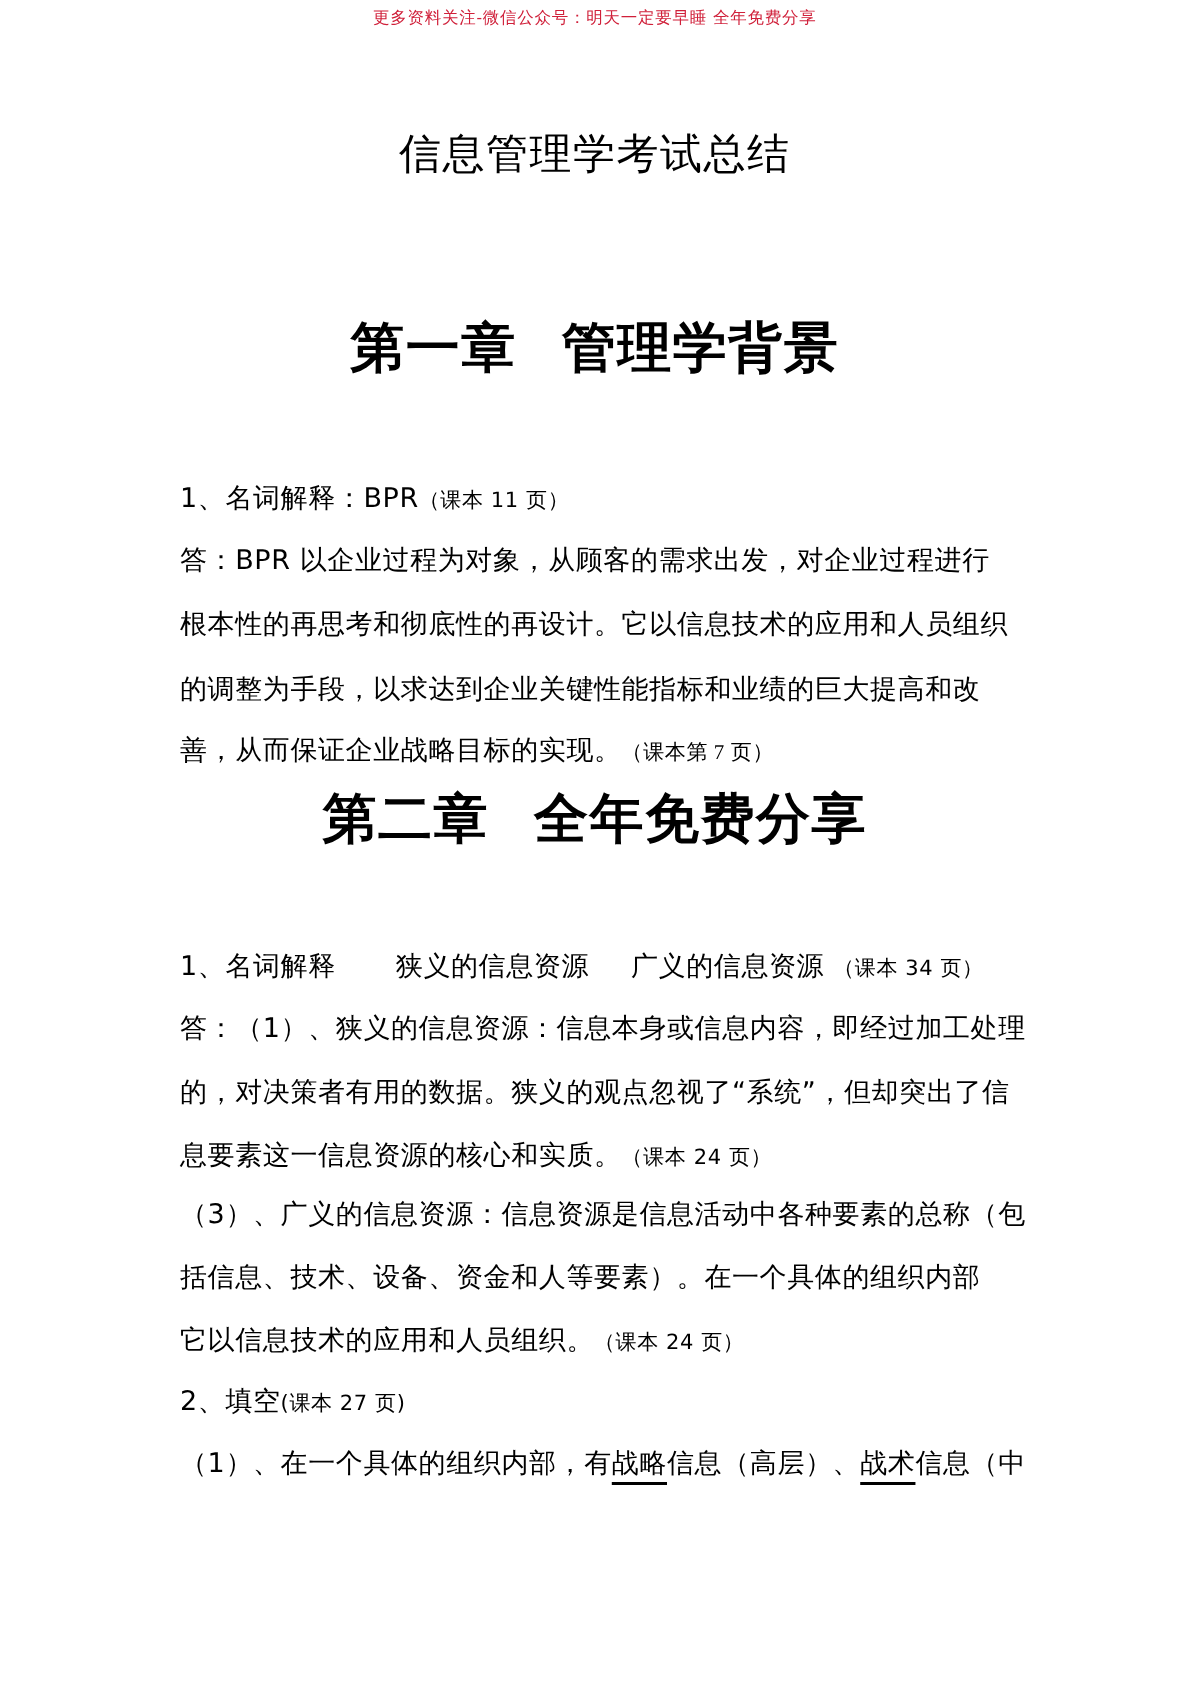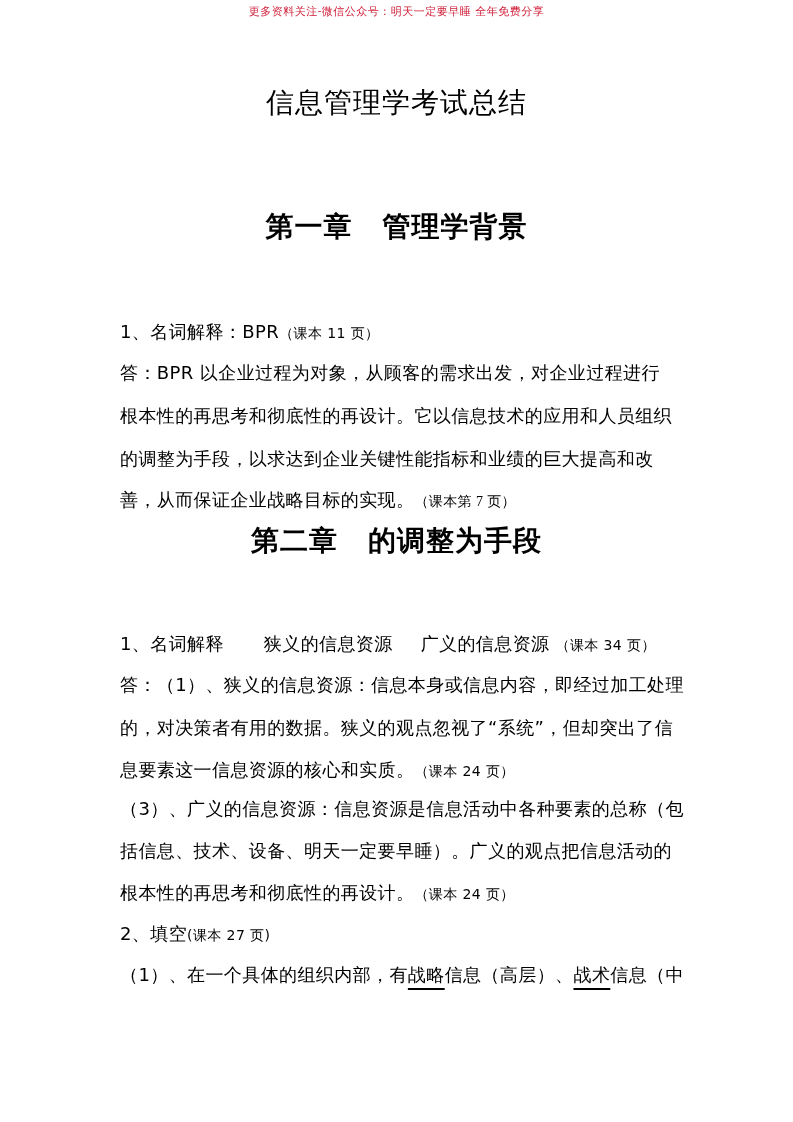--- a/index.html
+++ b/index.html
@@ -34,21 +34,21 @@
       text-align: center;
       font-size: 28px;
       font-weight: normal;
       letter-spacing: 1px;
     }
     .chapter {
       position: absolute;
       left: 0;
       width: 793px;
       text-align: center;
-      font-size: 28px;
+      font-size: 36px;
       font-weight: bold;
       letter-spacing: 1px;
     }
     .chapter .gap { display: inline-block; width: 30px; }
     .line {
       position: absolute;
       left: 120px;
       width: 560px;
       font-size: 18px;
       white-space: nowrap;
@@ -80,37 +80,37 @@
 </div>
 
 <div class="line" style="top:361px;">答：BPR  以企业过程为对象，从顾客的需求出发，对企业过程进行</div>
 <div class="line" style="top:404px;">根本性的再思考和彻底性的再设计。它以信息技术的应用和人员组织</div>
 <div class="line" style="top:447px;">的调整为手段，以求达到企业关键性能指标和业绩的巨大提高和改</div>
 <div class="line" style="top:488px;font-family:Liberation Serif, serif;">
   <span>善，从而保证企业战略目标的实现。</span><span class="small">（课本第 7 页）</span>
 </div>
 
 <div class="chapter" style="top:522px;">
-  <span>第二章</span><span class="gap"></span><span>的调整为手段</span>
+  <span>第二章</span><span class="gap"></span><span>全年免费分享</span>
 </div>
 
 <div class="line" style="top:632px;">
   <span>1、名词解释</span><span class="sp" style="width:40px;"></span><span>狭义的信息资源</span><span class="sp" style="width:28px;"></span><span>广义的信息资源</span><span class="sp" style="width:6px;"></span><span class="small">（课本 34 页）</span>
 </div>
 
 <div class="line" style="top:673px;">答：（1）、狭义的信息资源：信息本身或信息内容，即经过加工处理</div>
 <div class="line" style="top:716px;">的，对决策者有用的数据。狭义的观点忽视了“系统”，但却突出了信</div>
 <div class="line" style="top:758px;">
   <span>息要素这一信息资源的核心和实质。</span><span class="small">（课本 24 页）</span>
 </div>
 
 <div class="line" style="top:797px;">（3）、广义的信息资源：信息资源是信息活动中各种要素的总称（包</div>
-<div class="line" style="top:839px;">括信息、技术、设备、明天一定要早睡）。广义的观点把信息活动的</div>
+<div class="line" style="top:839px;">括信息、技术、设备、资金和人等要素）。在一个具体的组织内部</div>
 <div class="line" style="top:881px;">
-  <span>根本性的再思考和彻底性的再设计。</span><span class="small">（课本 24 页）</span>
+  <span>它以信息技术的应用和人员组织。</span><span class="small">（课本 24 页）</span>
 </div>
 
 <div class="line" style="top:922px;">
   <span>2、填空</span><span class="small">(课本 27 页)</span>
 </div>
 
 <div class="line" style="top:963px;">
   <span>（1）、在一个具体的组织内部，有</span><span class="ul">战略</span><span>信息（高层）、</span><span class="ul">战术</span><span>信息（中</span>
 </div>
 

